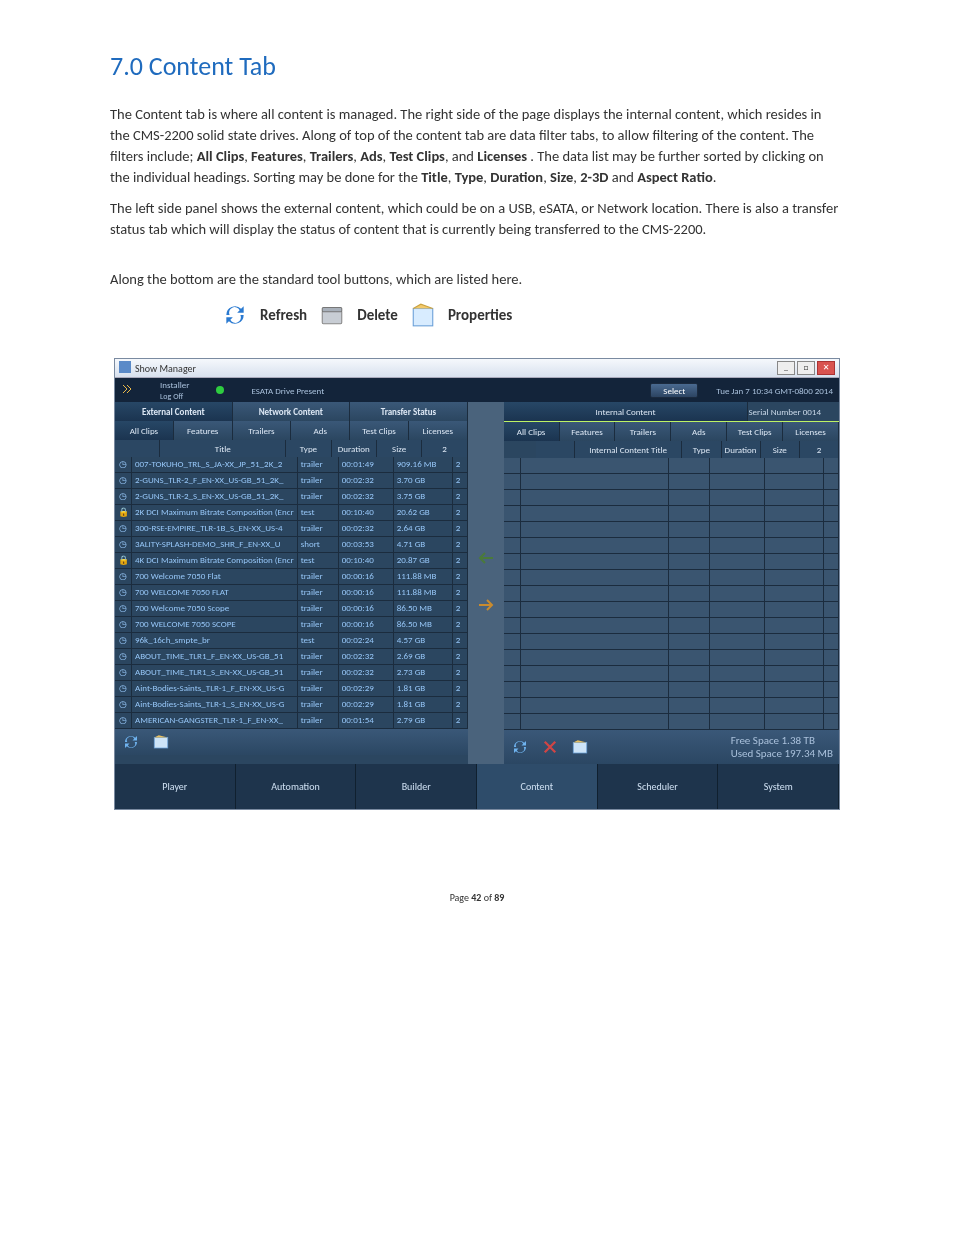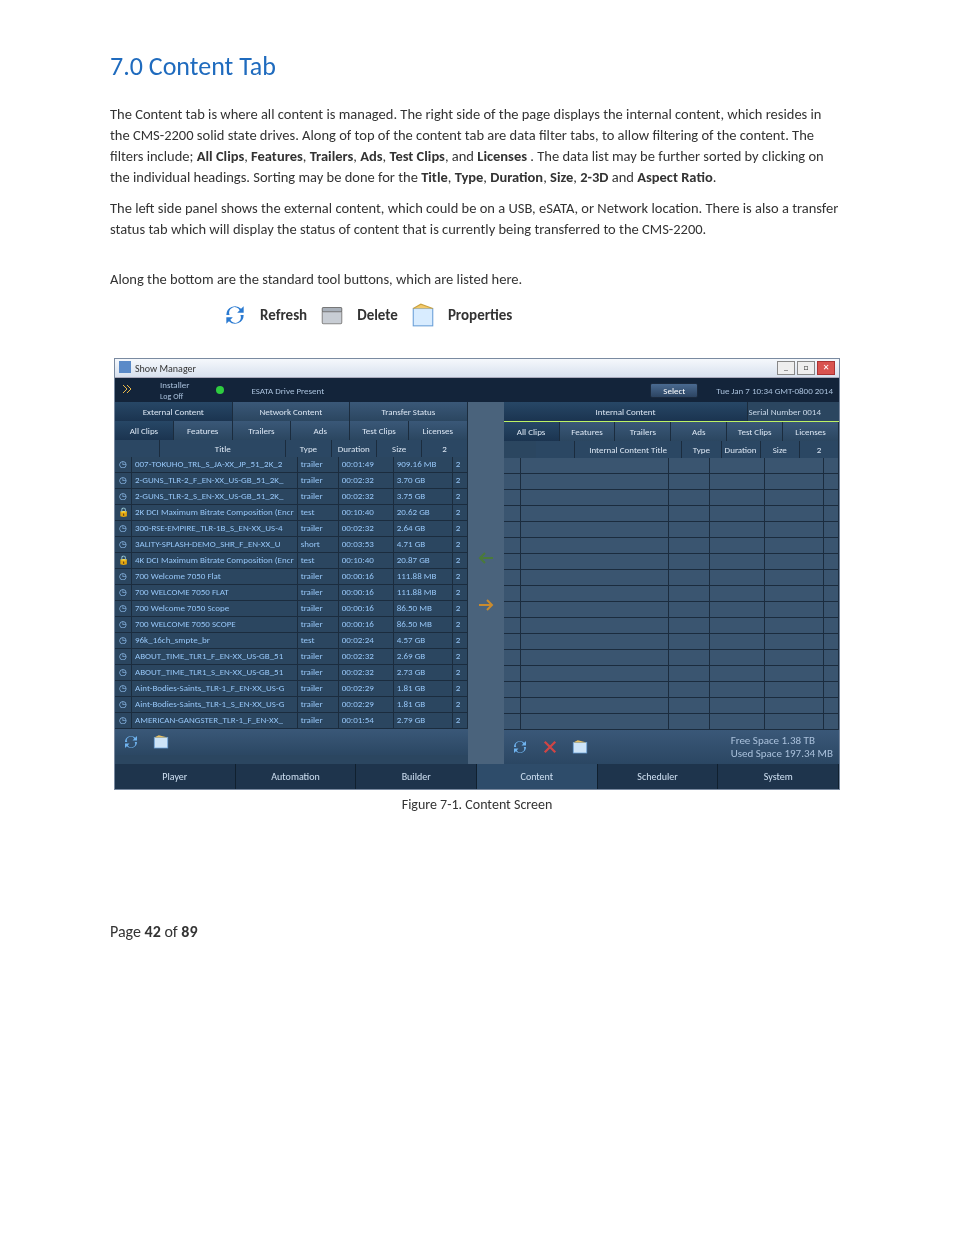--- a/index.html
+++ b/index.html
@@ -58,21 +58,21 @@
     font-size:9px;
   }
   .topbar-left { display:flex; align-items:center; gap:27px;}
   .dot-green { width:8px;height:8px;background:#2ecc40;border-radius:50%;display:inline-block;}
   .top-btn { background:linear-gradient(#4a6a90,#2c4462); color:#fff; border:1px solid #1b2a3e; padding:1px 12px; border-radius:2px; font-size:9px;}
   .content-body { display:flex; background:#2b4660; }
   .panel { display:flex; flex-direction:column; }
   .panel.left { flex:1; }
   .panel.right { flex:1; }
   .midgap { width:36px; background:#4a637c; display:flex; flex-direction:column; align-items:center; justify-content:center; gap:24px;}
-  .tabrow { display:flex; background:#fde047; }
+  .tabrow { display:flex; background:#fde047;font-weight:bold; }
   .tab, .subtab, .colh {
     flex:1; text-align:center; color:#dbe6f3; font-size:9px;
     padding:4px 2px; border-right:1px solid #1b2c3e;
     background:linear-gradient(#3a5878,#2b4660);
   }
   .tab.active, .subtab.active { background:linear-gradient(#274766,#1b3450);}
   .colheads { display:flex; background:#233c55; }
   .colh { background:#2b4763; font-size:9px; padding:3px 2px;}
   .datarow { display:flex; height:15px; border-bottom:1px solid #1b2c3e; color:#96c6f7; font-size:9px;}
   .cell { padding:1px 3px; overflow:hidden; white-space:nowrap; border-right:1px solid #1b2c3e;}
@@ -86,25 +86,25 @@
   .ic-row { display:flex; height:15px; border-bottom:1px solid #1b2c3e;}
   .ic-row .cell { background:#3a5570;}
   .ic-title { flex:3;}
   .toolbar-bot {
     display:flex; align-items:center; gap:10px; padding:4px 6px;
     background:linear-gradient(#3a5878,#2b4763);
   }
   .toolbar-bot.right { justify-content:space-between;}
   .space-info { color:#a9c0db; font-size:11px; line-height:1.2; text-align:left;}
   .navtabs { display:flex; background:#1e344c;}
-  .navtab { flex:1; text-align:center; color:#cfe0f2; font-size:10px; padding:6px 0; border-right:1px solid #10202f;}
+  .navtab { flex:1; text-align:center; color:#cfe0f2; font-size:10px; padding:16px 0; border-right:1px solid #10202f;}
   .navtab.active { background:#2e4c6a;}
   .icon-sm { width:20px; height:18px;}
   .figure-caption { text-align:center; font-size:14px; margin-top:6px;}
-  .page-num { text-align:left; font-size:16px; margin-top:109px;}
+  .page-num { text-align:center; font-size:10px; margin-top:81px;}
   .lockcell { color:#e7c34b;}
   .subtabrow { display:flex; background:#2b4660;}
   .topbar-mid { display:flex; align-items:center; gap:20px;margin-top:39px;}
   .top-icon { width:16px; height:14px; display:inline-block;}
   .serial { color:#c9d8e8; font-size:9px; padding-right:18px;}
   .panel-head { display:flex; align-items:center; justify-content:space-between; background:#2b4660; border-bottom:1px solid #bef264;}
   .panel-head .serial { flex:0 0 auto;}
   .empty-rows { background:#3a5570;}
 </style>
 </head>
@@ -578,18 +578,17 @@
     <div class="navtabs">
       <div class="navtab">Player</div>
       <div class="navtab">Automation</div>
       <div class="navtab">Builder</div>
       <div class="navtab active">Content</div>
       <div class="navtab">Scheduler</div>
       <div class="navtab">System</div>
     </div>
   </div>
 
-  <div class="figure-caption">Figure 7-1.  Content Screen</div>
 
   <div class="page-num">
     <span>Page </span><b>42</b><span> of </span><b>89</b>
   </div>
 </div>
 
 </body></html>

